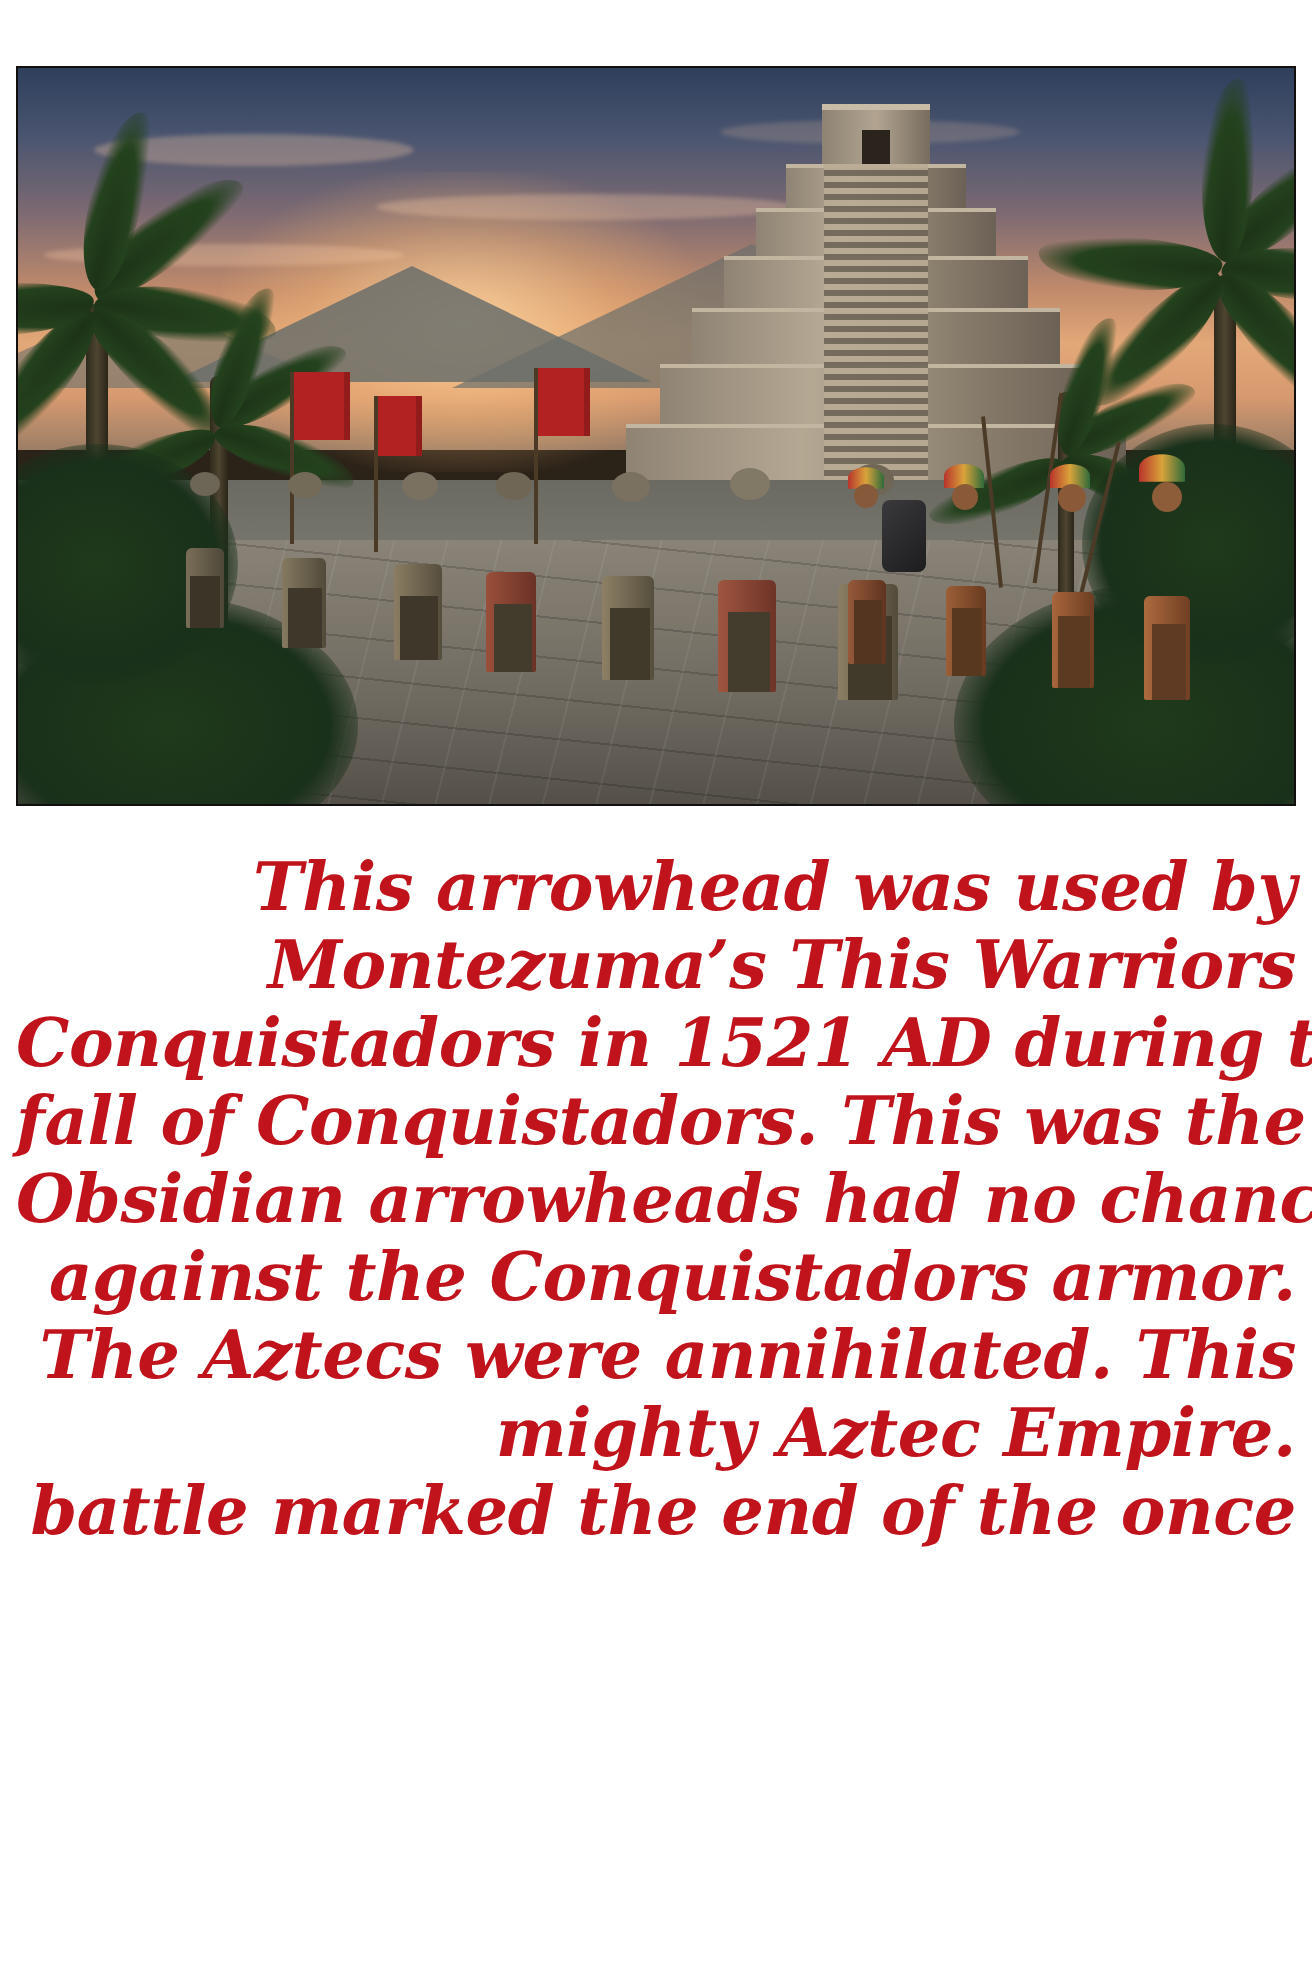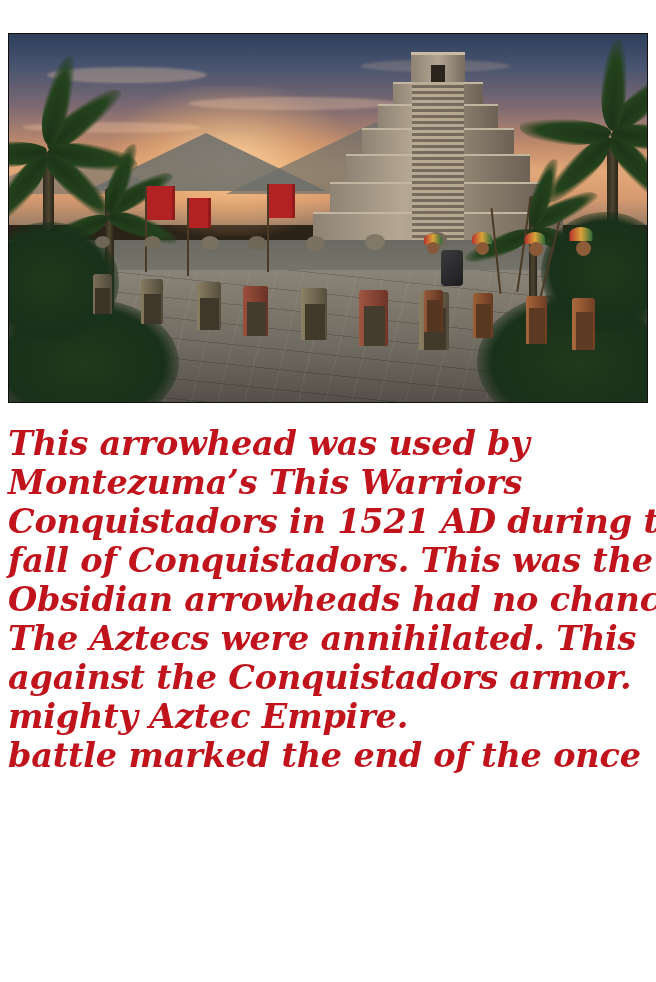--- a/index.html
+++ b/index.html
@@ -197,21 +197,21 @@
     background: linear-gradient(to right, #b8342c, #d9a33a, #2f6b3a);
   }
 
   
   .caption {
     position: absolute;
     left: 0;
     right: 0;
     top: 424px;
     padding: 0 8px;
-    text-align: left;
+    text-align: right;
     color: #c0131b;
     font-family: "DejaVu Serif", serif;
     font-style: italic;
     font-weight: bold;
     font-size: 33.5px;
     line-height: 1.165;
     letter-spacing: -0.2px;
     box-sizing: border-box;
   }
   .caption .line {
@@ -367,19 +367,19 @@
     </div>
 
   </div>
 
   <div class="caption">
     <span class="line">This arrowhead was used by</span>
     <span class="line">Montezuma’s This Warriors</span>
     <span class="line">Conquistadors in 1521 AD during the</span>
     <span class="line">fall of Conquistadors. This was the</span>
     <span class="line">Obsidian arrowheads had no chance</span>
+    <span class="line">against the Conquistadors armor.</span>
     <span class="line">The Aztecs were annihilated. This</span>
-    <span class="line">against the Conquistadors armor.</span>
     <span class="line">mighty Aztec Empire.</span>
     <span class="line">battle marked the end of the once</span>
   </div>
 
 </div>
 
 </body></html>

